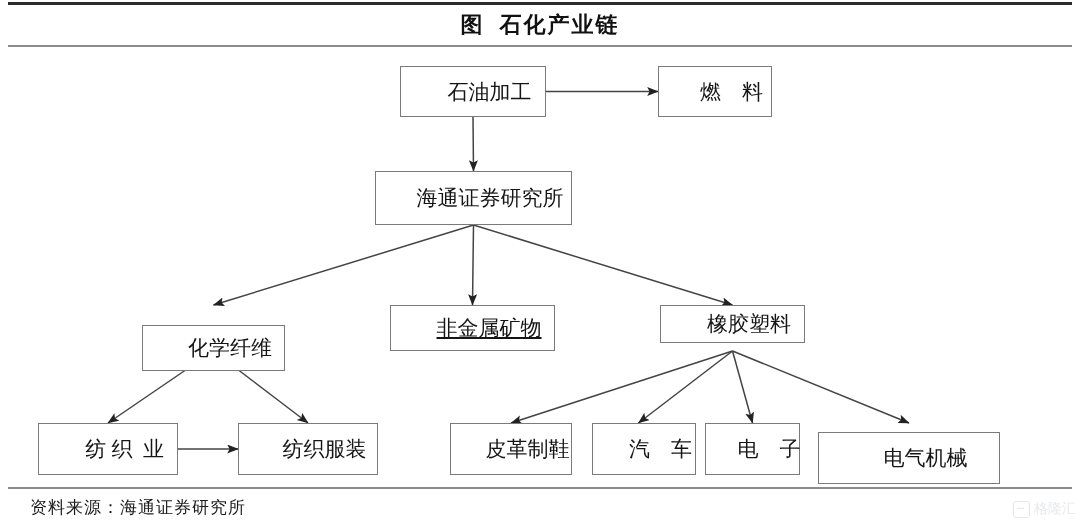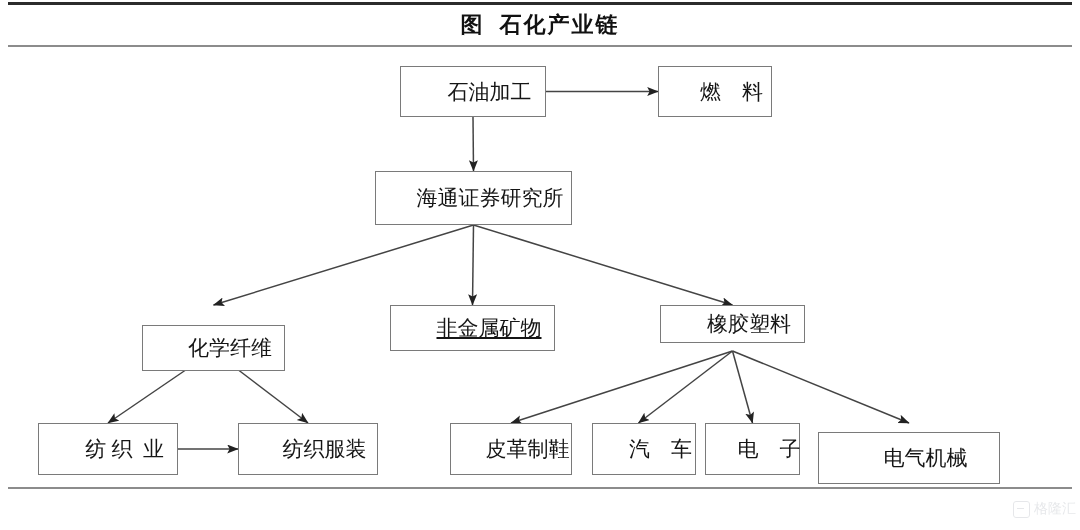--- a/index.html
+++ b/index.html
@@ -155,19 +155,20 @@
       <div class="node" style="left: 390px; top: 305px; width: 165px; height: 46px; text-decoration: underline;"><span>非金属矿物</span></div>
       <div class="node" style="left: 660px; top: 305px; width: 145px; height: 38px;"><span>橡胶塑料</span></div>
       <div class="node" style="left: 38px; top: 423px; width: 140px; height: 52px; justify-content: center;"><span>纺 织  业</span></div>
       <div class="node" style="left: 238px; top: 423px; width: 140px; height: 52px;"><span>纺织服装</span></div>
       <div class="node" style="left: 450px; top: 423px; width: 122px; height: 52px;"><span>皮革制鞋</span></div>
       <div class="node" style="left: 592px; top: 423px; width: 104px; height: 52px;"><span>汽    车</span></div>
       <div class="node" style="left: 705px; top: 423px; width: 95px; height: 52px; text-align: center;"><span>电    子</span></div>
       <div class="node" style="left: 818px; top: 423px; width: 182px; height: 52px; margin-top: 9px;"><span>电气机械</span></div>
     </div>
 
+  <div id="source-note">资料来源：海通证券研究所</div>
 
   <div id="watermark">
     <span class="wm-logo"></span>
     <span class="wm-text">格隆汇</span>
   </div>
 
 </div>
 
 </body></html>

